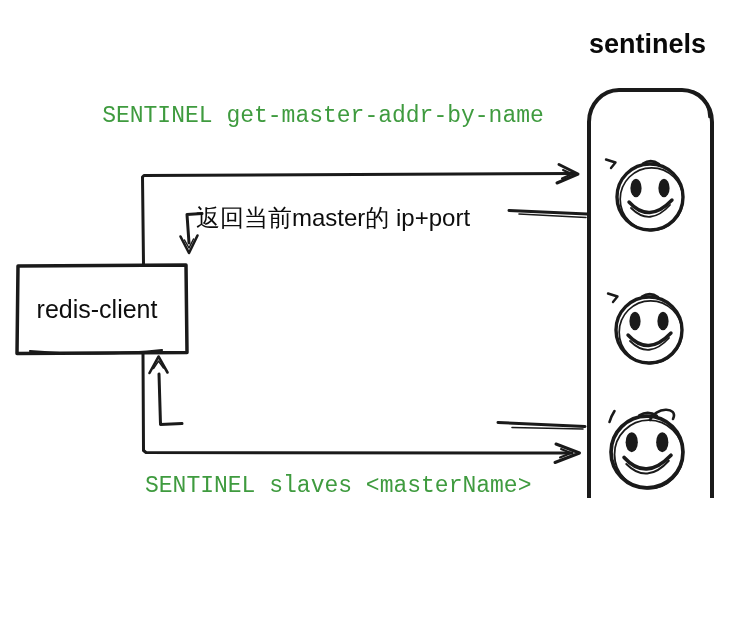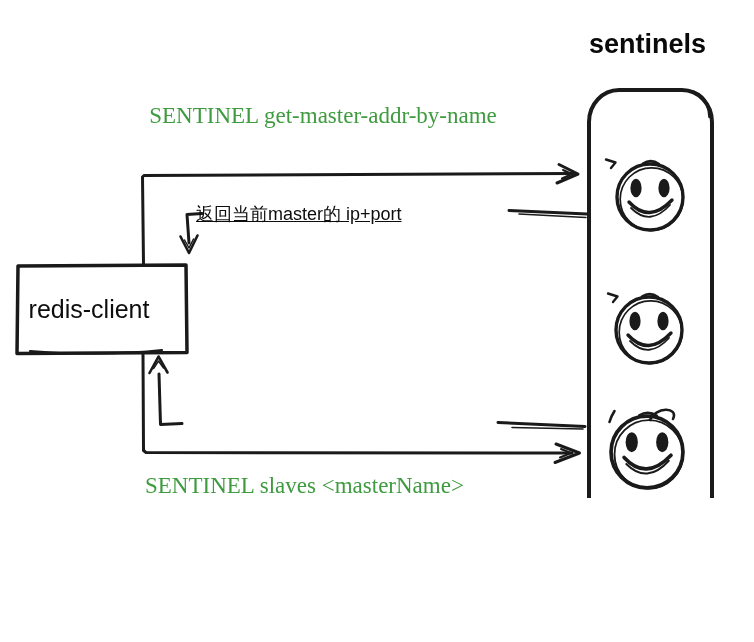--- a/index.html
+++ b/index.html
@@ -10,39 +10,39 @@
   .canvas{
     position:relative;
     width:754px;height:498px;
     background:#ffffff;
     overflow:hidden;
     font-family:"Liberation Sans", sans-serif;
   }
   svg.strokes{position:absolute;left:0;top:0;}
   .txt{position:absolute;white-space:nowrap;color:#111;}
   .cmd{
-    font-family:Liberation Serif, serif;
+    font-family:Liberation Mono, monospace;
     color:var(--green);
     font-size:23px;
   }
   .cmd-block{
     left:88px;top:101px;width:470px;
     text-align:center;line-height:30px;
   }
   .cmd-bottom{left:145px;top:473px;}
-  .resp{font-size:18px;color:#0d0d0d;text-decoration:underline;}
+  .resp{font-size:24px;color:#0d0d0d;}
   .resp-top{left:196px;top:202px;}
   .resp-bottom{left:184px;top:402px;}
   .group-label{
     left:589px;top:29px;
     font-size:27px;font-weight:bold;color:#0a0a0a;
     letter-spacing:0px;
   }
   .client-label-box{
-    position:absolute;left:4px;top:265px;width:170px;height:88px;
+    position:absolute;left:12px;top:265px;width:170px;height:88px;
     display:flex;align-items:center;justify-content:center;
     font-size:25px;color:#0d0d0d;
   }
 </style>
 </head>
 <body>
 
 <div class="canvas">
 
   <svg class="strokes" width="754" height="642" viewBox="0 0 754 642">

